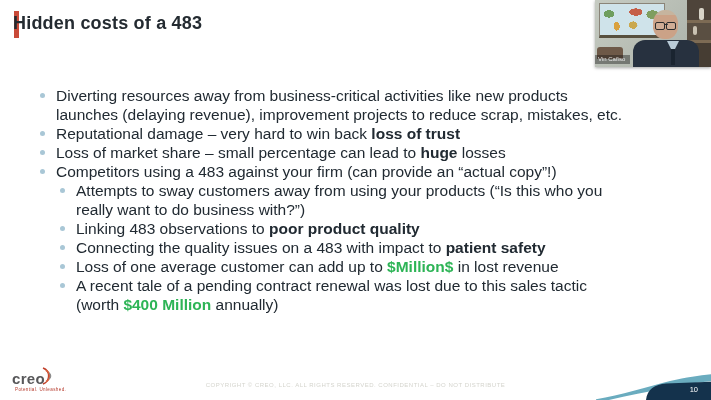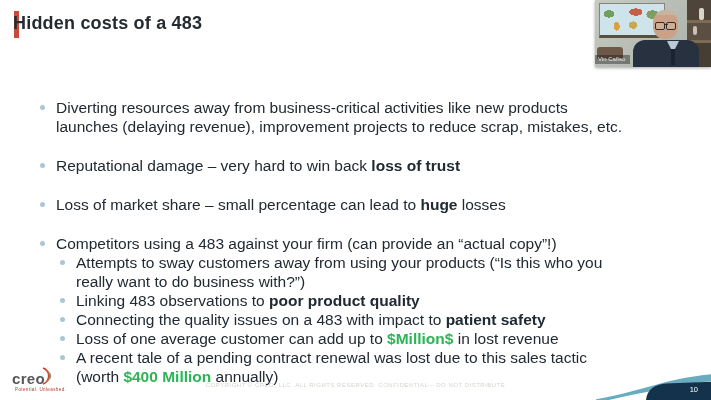--- a/index.html
+++ b/index.html
@@ -36,22 +36,22 @@
   .glasses span{position:absolute;left:9px;top:2px;width:4px;height:1px;background:#2c2c2c;}
   .torso{position:absolute;left:-6px;bottom:0;width:66px;height:27px;background:#27313f;border-radius:12px 12px 0 0;}
   .shirt{position:absolute;left:28px;bottom:14px;width:0;height:0;border-left:6px solid transparent;border-right:6px solid transparent;border-top:12px solid #b9cbd8;}
   .tie{position:absolute;left:32px;bottom:2px;width:4px;height:16px;background:#1a2430;}
   .name-label{position:absolute;left:0;bottom:3px;padding:1px 5px 1px 3px;background:rgba(25,25,25,.42);
     color:#ececec;font-size:6px;line-height:7px;}
   
   .content{position:absolute;left:38px;top:86px;width:660px;}
   .content ul{list-style:none;margin:0;padding:0;font-size:15.5px;line-height:19px;color:#212a32;}
   .content li{position:relative;padding-left:18px;}
-  .content li.b1{margin-top:20px;}
-  .content li.b1:first-child{margin-top:12px;}
+  .content li.b1{}
+  .content li.b1:first-child{margin-top:0;}
   .content li.b2{margin-left:20px;margin-top:0;}
   .dot{position:absolute;left:2px;top:7px;width:5px;height:5px;border-radius:50%;background:var(--dot,#a9c7d6);}
   .txt{white-space:pre-wrap;}
   .bold{font-weight:bold;}
   .green{color:var(--green,#2db456);font-weight:bold;}
   
   .logo{position:absolute;left:12px;top:366px;width:70px;}
   .logo-row{display:flex;align-items:flex-end;}
   .logo-text{font-size:15px;font-weight:bold;color:#58585a;letter-spacing:.3px;line-height:15px;}
   .logo-swirl{margin-left:-4px;}

